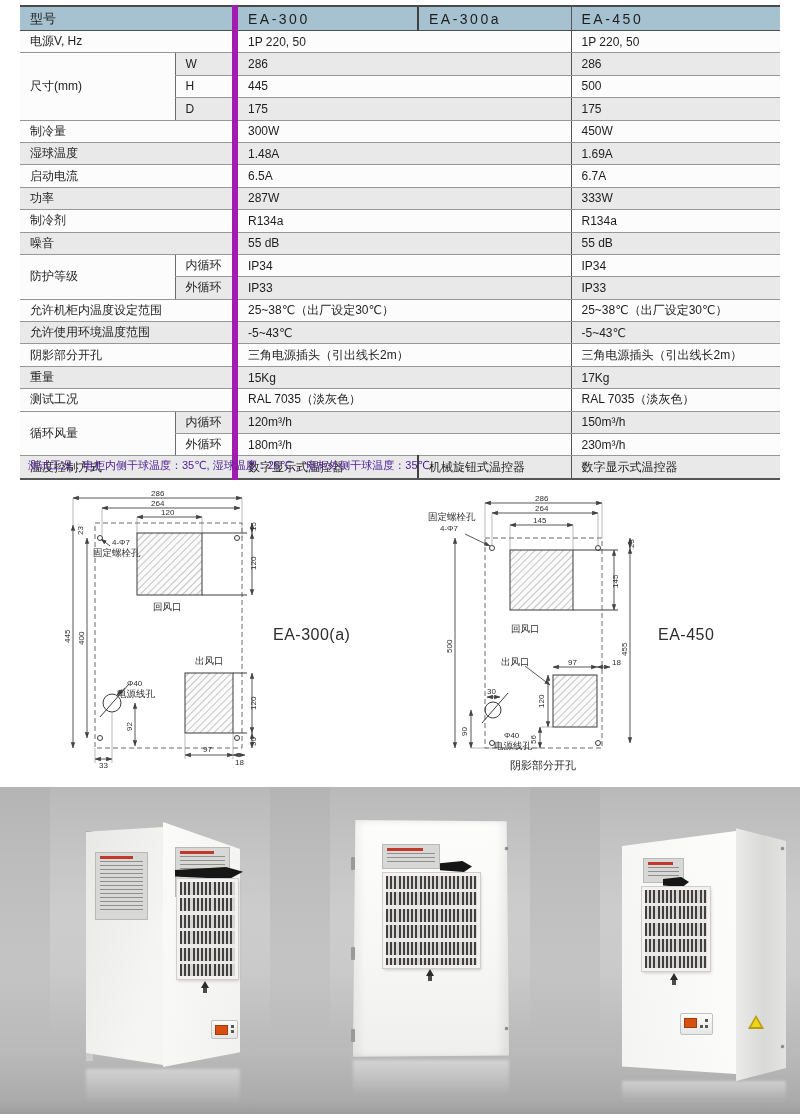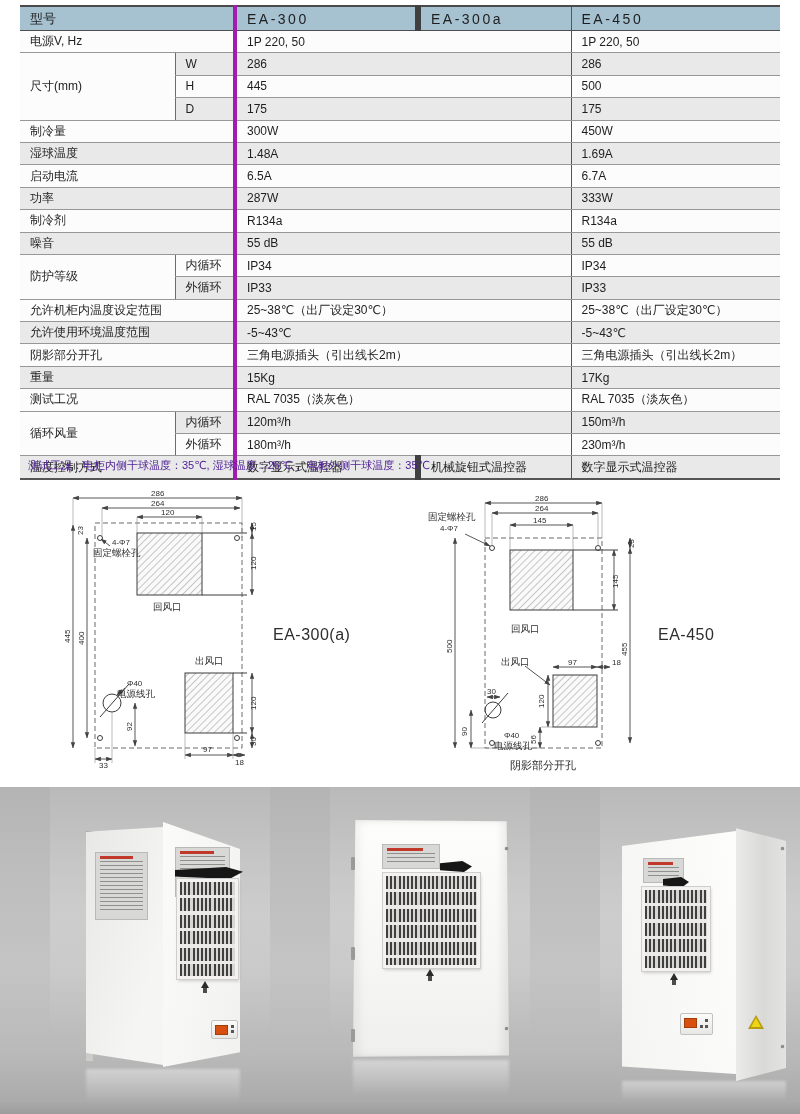--- a/index.html
+++ b/index.html
@@ -9,22 +9,22 @@
   
   table.spec{position:absolute;top:5px;left:20px;width:760px;border-collapse:collapse;
              table-layout:fixed;font-size:12px;color:#1e1e1e;}
   table.spec td{height:21.4px;padding:0 2px 0 10px;border-bottom:1px solid #979797;
                 overflow:hidden;white-space:nowrap;background:#fcfcfc;}
   tr.hd td{background:#a6c1d0;border-top:2px solid #4a4a4a;border-bottom:1px solid #4f4f4f;
            font-size:13px;height:23px;}
   tr.hd td.model{font-size:14px;letter-spacing:2.5px;}
   tr.g td{background:#e9e9e9;}
   td.lbl{background:#fcfcfc !important;}
-  td.v1{border-left:4px solid #a21caf;padding-left:25px;}
-  td.v2{border-left:6px solid #404040;padding-left:8px;}
+  td.v1{border-left:6px solid #a21caf;padding-left:25px;}
+  td.v2{border-left:2px solid #404040;padding-left:8px;}
   td.v3{border-left:1px solid #555;padding-left:27px;}
   td.sub{border-left:1px solid #6d6d6d;}
   tr.last td{border-bottom:2px solid #555;}
 
   .note{position:absolute;top:458px;left:28px;font-size:11px;color:#4c1d95;}
 
   
   svg.dwg{position:absolute;}
   svg.dwg text{font-family:"Liberation Sans","DejaVu Sans",sans-serif;fill:#2e2e2e;}
   .dimline{stroke:#444;stroke-width:0.9;}

